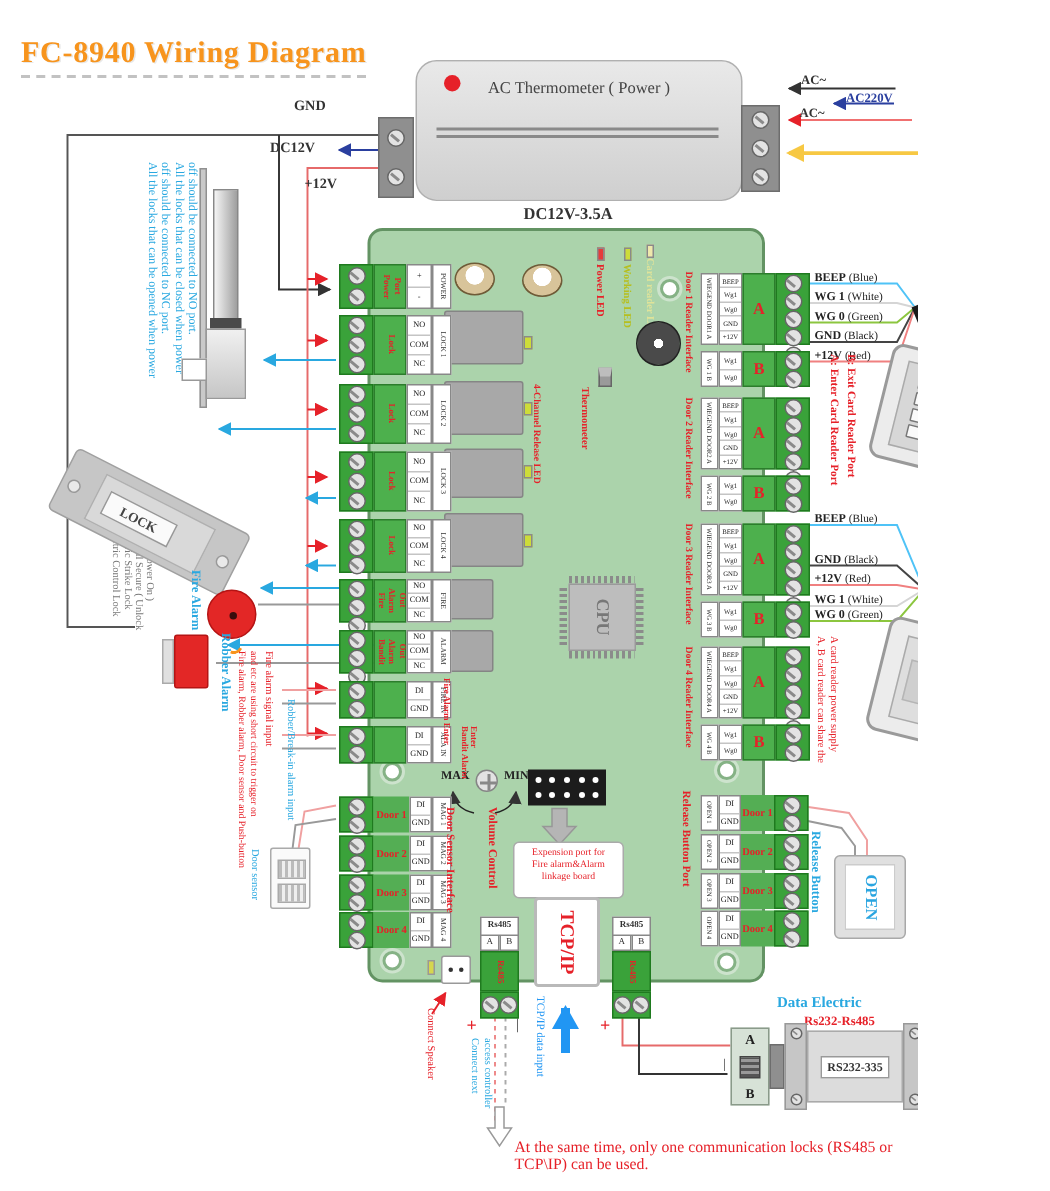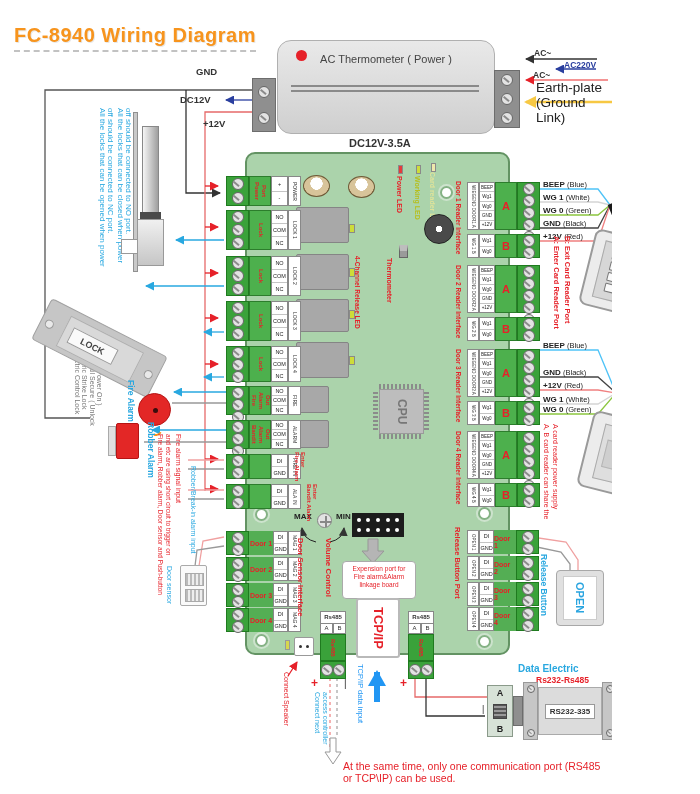--- a/index.html
+++ b/index.html
@@ -1,16 +1,16 @@
 <!DOCTYPE html>
 <html><head>
 <meta charset="utf-8">
 <style>
   html,body{margin:0;padding:0;background:#fff}
-  #canvas{position:relative;width:612px;height:794px;background:#fff;font-family:Liberation Sans, sans-serif;overflow:hidden}
+  #canvas{position:relative;width:612px;height:794px;background:#fff;font-family:Liberation Serif, serif;overflow:hidden}
   .ab{position:absolute;box-sizing:border-box}
   .v{writing-mode:vertical-lr;text-orientation:mixed}
   .vr{writing-mode:vertical-rl;text-orientation:mixed}
   .pre{white-space:pre-line}.b{font-weight:bold}
   #title{font-size:20px;font-weight:bold;color:#f7941d;letter-spacing:.5px;border-bottom:2px dashed #c2c2c2;padding-bottom:3px;text-shadow:1px 1px 0 #e8e8e8}
   .board{background:#abd3ab;border:2px solid #639363;border-radius:10px}
   .hole{width:13px;height:13px;border-radius:50%;background:#fff;border:2px solid #85b285;box-shadow:0 0 0 2px #cde3cd}
   .relay{background:#a8a8a8;border:1px solid #858585;border-radius:2px}
   .cap{border-radius:50%;background:radial-gradient(circle at 50% 38%,#ffffff 0 34%,#d8c49a 36% 72%,#93764a 74%);border:1px solid #6f5b38}
   .buzzer{border-radius:50%;background:radial-gradient(circle,#ffffff 0 3px,#4a4a4a 3px 82%,#2d2d2d 84%);border:1px solid #222}
@@ -146,21 +146,20 @@
     </div>
   <div class="ab tblock" style="left:494px;top:70px;width:26px;height:58px">
       <i class="screw"></i>
       <i class="screw"></i>
       <i class="screw"></i>
     </div>
   <div class="ab b" style="left:349px;top:137px;font-size:11px;color:#333">DC12V-3.5A</div>
   <div class="ab b" style="left:534px;top:48px;font-size:8.5px;color:#333">AC~</div>
   <div class="ab b" style="left:564px;top:60px;font-size:8.5px;color:#2a3f9f">AC220V</div>
   <div class="ab b" style="left:533px;top:70px;font-size:8.5px;color:#333">AC~</div>
-  <div class="ab" style="left:536px;top:80px;font-size:13.5px;color:#222">Earth-plate (Ground Link)</div>
 
   <div class="ab b" style="left:196px;top:66px;font-size:9.5px;color:#333">GND</div>
   <div class="ab b" style="left:180px;top:94px;font-size:9.5px;color:#333">DC12V</div>
   <div class="ab b" style="left:203px;top:118px;font-size:9.5px;color:#333">+12V</div>
 
   <div class="ab hole" style="left:254px;top:179px"></div>
   <div class="ab hole" style="left:440px;top:186px"></div>
   <div class="ab hole" style="left:255px;top:508px"></div>
   <div class="ab hole" style="left:478px;top:507px"></div>
   <div class="ab hole" style="left:255px;top:634px"></div>
@@ -720,15 +719,15 @@
     </div>
     <div style="width:13px;height:52px;background:#c6c6c6;border:1px solid #999;display:flex;flex-direction:column;justify-content:space-between;align-items:center;padding:2px 0">
         <i class="screw sm"></i>
         <i class="screw sm"></i>
       </div>
     <div style="width:16px;height:20px;background:#cfcfcf;border:1px solid #999"></div>
   </div>
   <div class="ab vr pre b" style="left:622px;top:650px;height:108px;font-size:9px;line-height:12px;color:#29a8e0">Connect to Computer
 Serial Port</div>
 
-  <div class="ab" style="left:343px;top:760px;font-size:10.5px;color:#e62129">At the same time, only one communication port (RS485 or TCP\IP) can be used.</div>
+  <div class="ab" style="left:343px;top:760px;font-size:10.5px;color:#e62129">At the same time, only one communication locks (RS485 or TCP\IP) can be used.</div>
 
 </div>
 
 </body></html>

